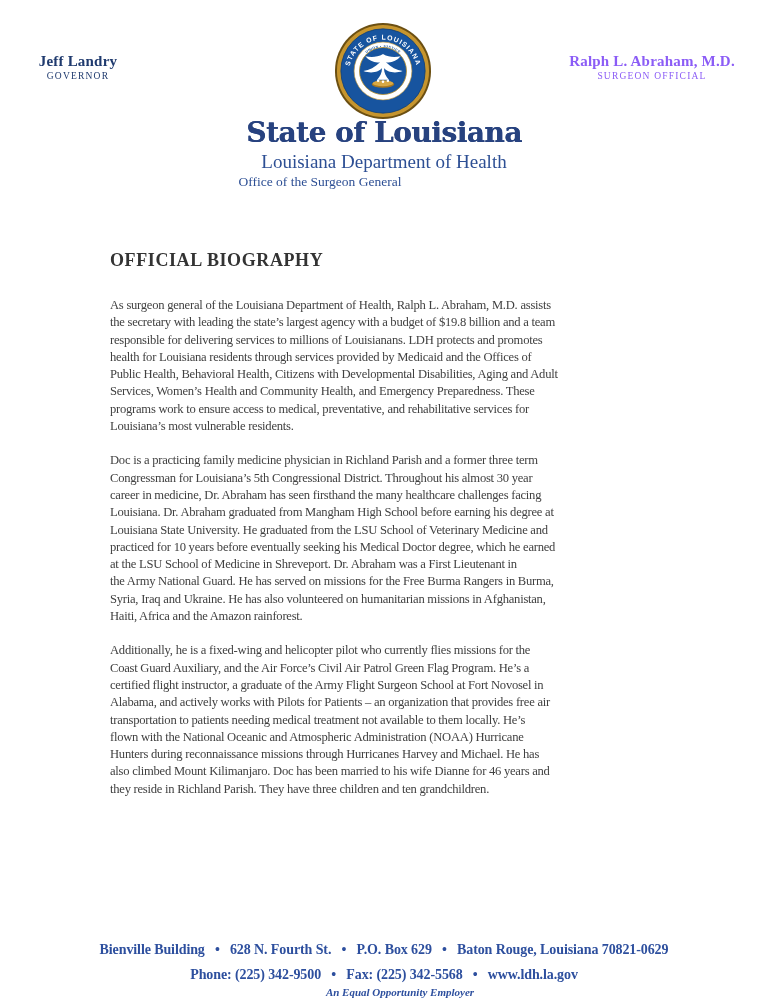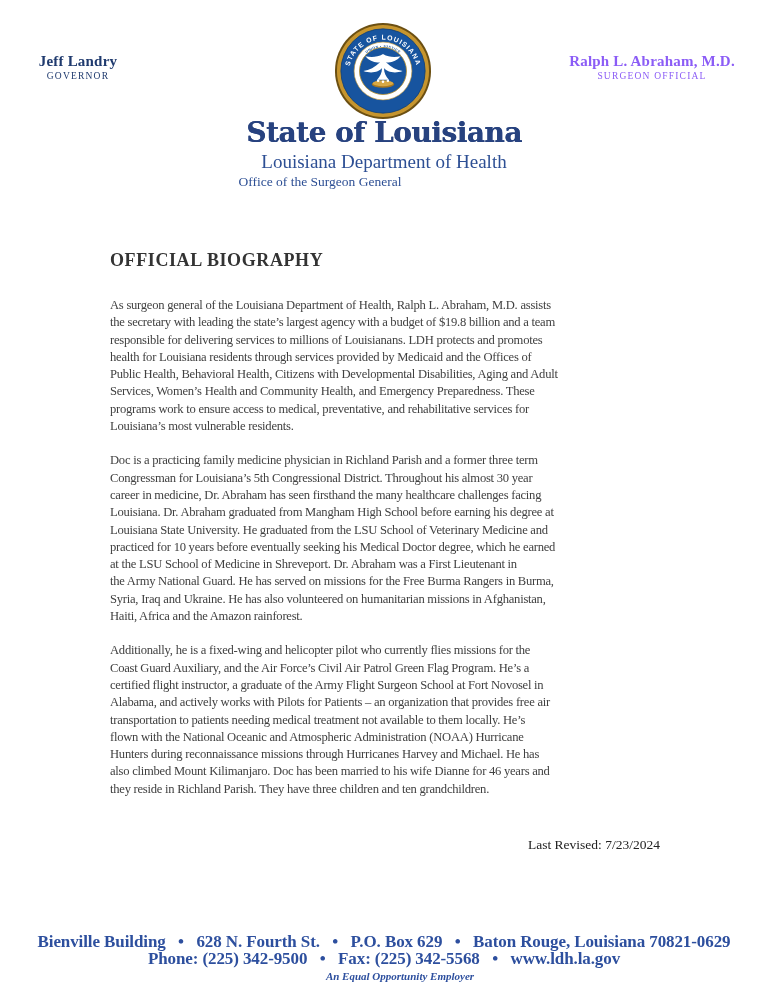--- a/index.html
+++ b/index.html
@@ -113,24 +113,25 @@
   
   .footer {
     position: absolute;
     left: 0; top: 933px;
     width: 768px;
     text-align: center;
     color: #2d4f9e;
     line-height: 17px;
   }
   .footer-line {
-    font-size: 17px;
+    font-size: 14px;
     font-weight: bold;
     letter-spacing: -0.1px;
     white-space: pre;
+    margin-top: 8px;
   }
   .footer-eoe {
     font-size: 11px;
     font-weight: bold;
     font-style: italic;
     margin-top: 1px;
     padding-left: 32px;
   }
 </style>
 </head>
@@ -215,21 +216,20 @@
 Coast Guard Auxiliary, and the Air Force’s Civil Air Patrol Green Flag Program. He’s a
 certified flight instructor, a graduate of the Army Flight Surgeon School at Fort Novosel in
 Alabama, and actively works with Pilots for Patients – an organization that provides free air
 transportation to patients needing medical treatment not available to them locally. He’s
 flown with the National Oceanic and Atmospheric Administration (NOAA) Hurricane
 Hunters during reconnaissance missions through Hurricanes Harvey and Michael. He has
 also climbed Mount Kilimanjaro. Doc has been married to his wife Dianne for 46 years and
 they reside in Richland Parish. They have three children and ten grandchildren.</p>
   </div>
 
-  <div class="last-revised">Last Revised: 7/23/2024</div>
 
   <div class="footer">
     <div class="footer-line">Bienville Building   •   628 N. Fourth St.   •   P.O. Box 629   •   Baton Rouge, Louisiana 70821-0629</div>
     <div class="footer-line">Phone: (225) 342-9500   •   Fax: (225) 342-5568   •   www.ldh.la.gov</div>
     <div class="footer-eoe">An Equal Opportunity Employer</div>
   </div>
 
 </div>
 
 </body></html>

